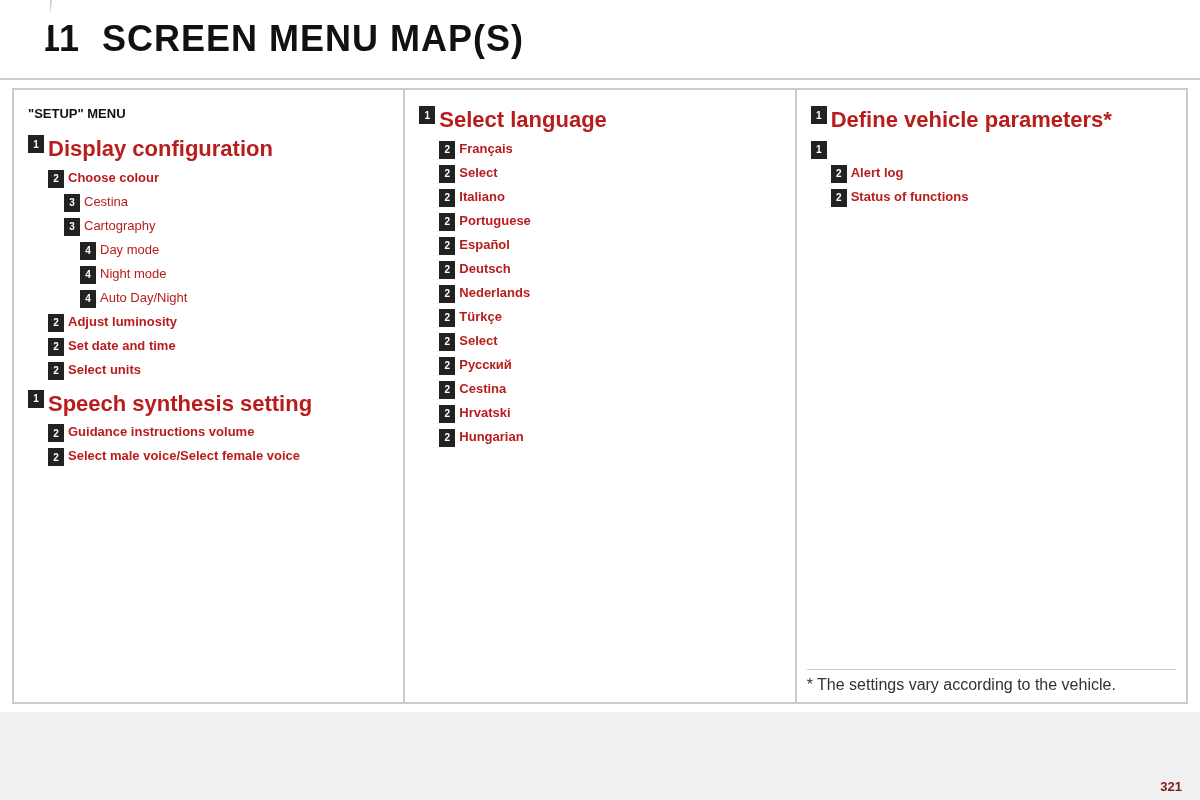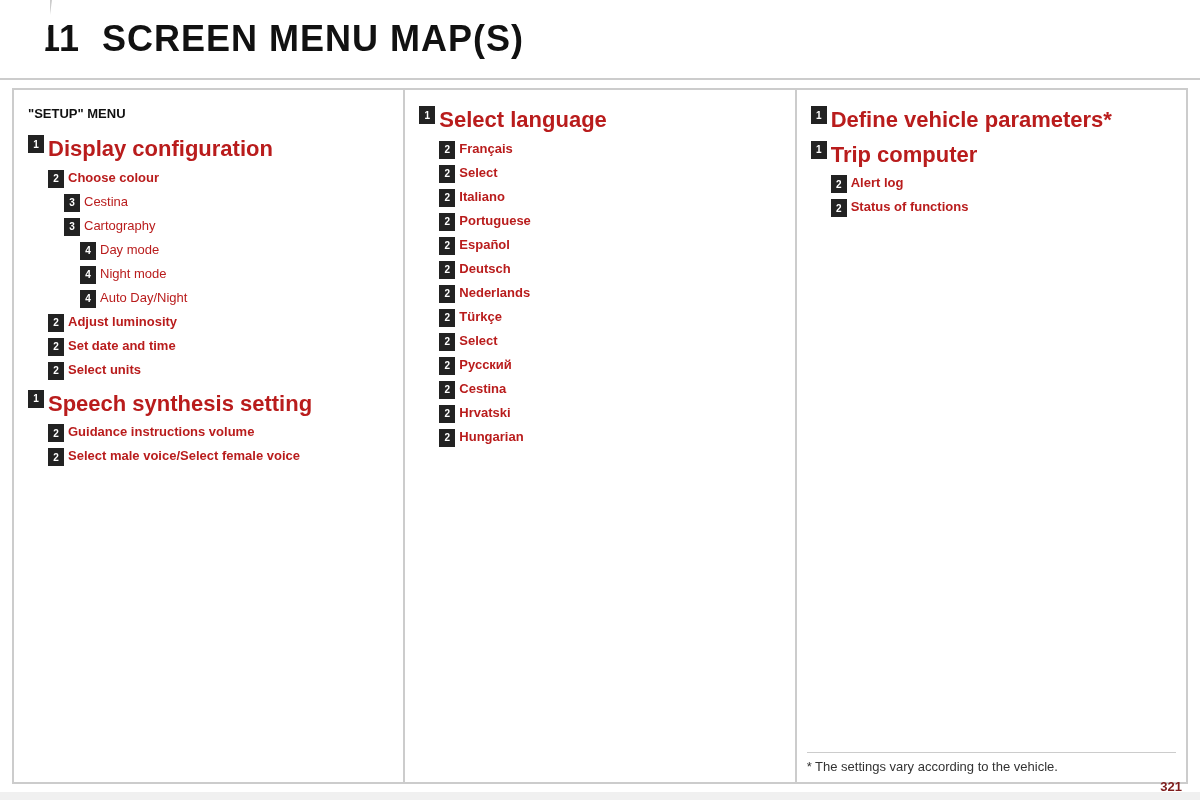--- a/index.html
+++ b/index.html
@@ -6,21 +6,21 @@
     body {
       width: 1200px;
       height: 800px;
       background: #f0f0f0;
       font-family: Arial, sans-serif;
       overflow: hidden;
     }
 
     .page-wrapper {
       width: 1200px;
-      height: 792px;
+      height: 712px;
       background: #fff;
       display: flex;
       flex-direction: column;
     }
 
     
     .page-header {
       background: #fff;
       border-bottom: 2px solid #ccc;
       padding: 18px 30px 18px 30px;
@@ -124,21 +124,21 @@
     .small-gap {
       margin-top: 4px;
     }
 
     
     .col-footer {
       position: absolute;
       bottom: 8px;
       left: 10px;
       right: 10px;
-      font-size: 13px;
+      font-size: 16px;
       color: #333;
       border-top: 1px solid #ccc;
       padding-top: 6px;
     }
 
     
     .page-number {
       position: absolute;
       bottom: 6px;
       right: 18px;
@@ -294,21 +294,20 @@
 
     <div class="col">
 
       <div class="menu-item indent-0">
         <span class="badge">1</span>
         <span class="menu-item-text large">Define vehicle parameters*</span>
       </div>
 
       <div class="menu-item indent-0 small-gap">
         <span class="badge">1</span>
-        <span class="menu-item-text large">Trip computer</span>
       </div>
 
       <div class="menu-item indent-1 small-gap">
         <span class="badge">2</span>
         <span class="menu-item-text bold">Alert log</span>
       </div>
 
       <div class="menu-item indent-1 small-gap">
         <span class="badge">2</span>
         <span class="menu-item-text bold">Status of functions</span>

